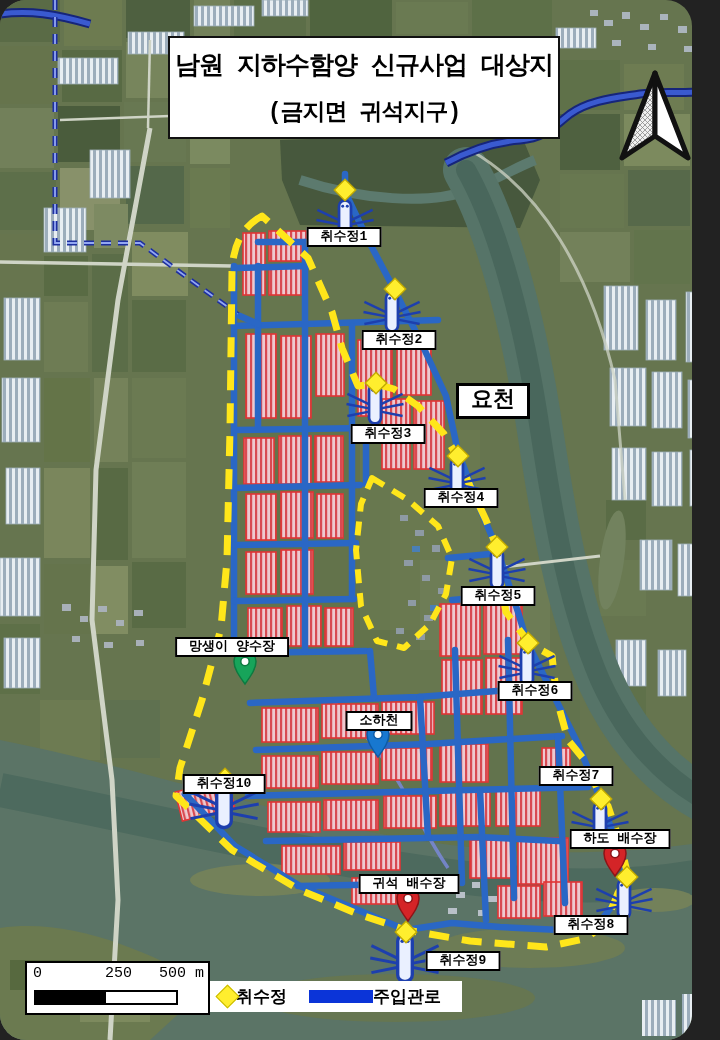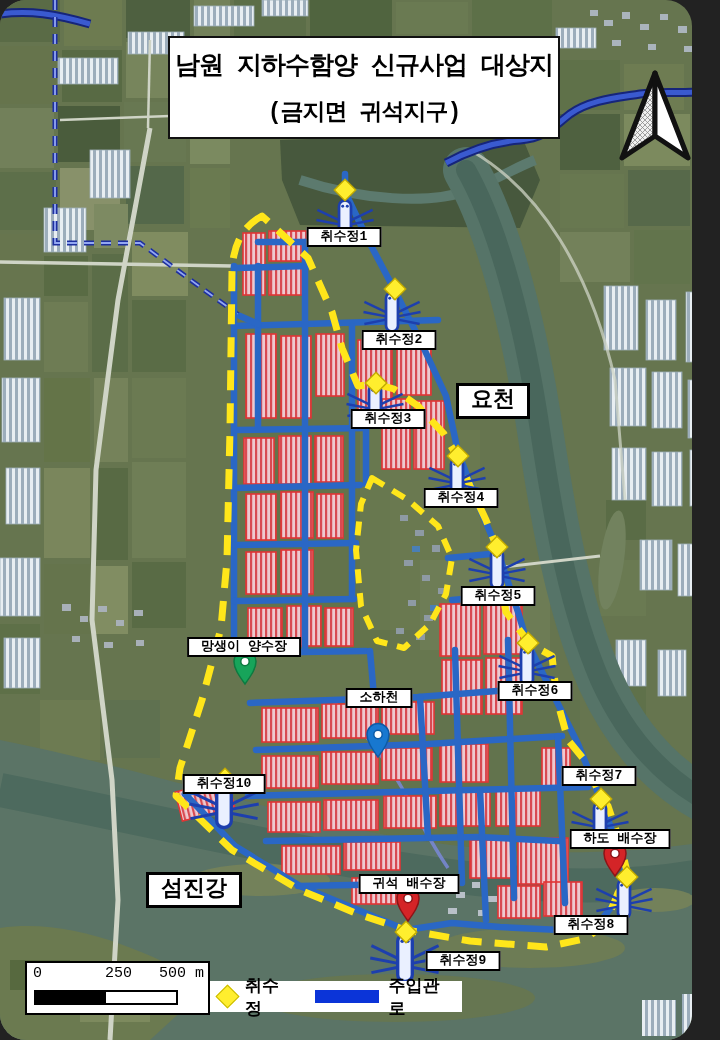--- a/index.html
+++ b/index.html
@@ -19,21 +19,21 @@
       border:2px solid #000;z-index:6;}
   .sb .tk{position:absolute;top:2px;font-size:15px;color:#000;}
   .sbar{position:absolute;left:7px;top:27px;width:140px;height:11px;border:2px solid #000;
       display:flex;background:#fff;}
   .sbar .h1{width:50%;background:#000;}
   .sbar .h2{width:50%;background:#fff;}
   .lg{position:absolute;left:210px;top:981px;width:252px;height:31px;background:#fff;
       display:flex;align-items:center;padding:0 9px;box-sizing:border-box;z-index:6;}
   .lg .dia{width:15px;height:15px;background:#ffee2e;border:1.5px solid #c9ba00;
       transform:rotate(45deg);flex:none;}
-  .lg .lab{font-weight:bold;font-size:17px;color:#000;margin-left:9px;}
+  .lg .lab{font-weight:bold;font-size:17px;color:#000;}
   .lg .bar{width:64px;height:13px;background:#0b34d8;margin-left:22px;flex:none;}
 </style>
 </head>
 <body>
 
 <div id="stage">
 
 <svg id="bg" width="720" height="1040" viewBox="0 0 720 1040">
   <defs>
     <pattern id="gh" width="6" height="6" patternUnits="userSpaceOnUse">
@@ -389,36 +389,35 @@
   </g>
 </svg>
 
 <div class="title-box">
   <div class="t1">남원 지하수함양 신규사업 대상지</div>
   <div class="t2">(금지면 귀석지구)</div>
 </div>
 
 <div class="ml" style="left:344px;top:227px">취수정1</div>
 <div class="ml" style="left:399px;top:330px">취수정2</div>
-<div class="ml" style="left:388px;top:409px">취수정3</div>
+<div class="ml" style="left:388px;top:424px">취수정3</div>
 <div class="ml" style="left:461px;top:488px">취수정4</div>
 <div class="ml" style="left:498px;top:586px">취수정5</div>
 <div class="ml" style="left:535px;top:681px">취수정6</div>
-<div class="ml" style="left:599px;top:766px">취수정7</div>
+<div class="ml" style="left:576px;top:766px">취수정7</div>
 <div class="ml" style="left:591px;top:915px">취수정8</div>
 <div class="ml" style="left:463px;top:951px">취수정9</div>
 <div class="ml" style="left:224px;top:774px">취수정10</div>
 
-<div class="ml" style="left:244px;top:637px">망생이 양수장</div>
-<div class="ml" style="left:379px;top:688px">소하천</div>
+<div class="ml" style="left:232px;top:637px">망생이 양수장</div>
+<div class="ml" style="left:379px;top:711px">소하천</div>
 <div class="ml" style="left:620px;top:829px">하도 배수장</div>
 <div class="ml" style="left:409px;top:874px">귀석 배수장</div>
 
 <div class="ml big" style="left:493px;top:383px">요천</div>
-<div class="ml big" style="left:194px;top:872px">섬진강</div>
 
 <div class="sb">
   <span class="tk" style="left:6px">0</span>
   <span class="tk" style="left:78px">250</span>
   <span class="tk" style="right:4px">500 m</span>
   <div class="sbar">
         <div class="h1"></div>
         <div class="h2"></div>
       </div>
 </div>

